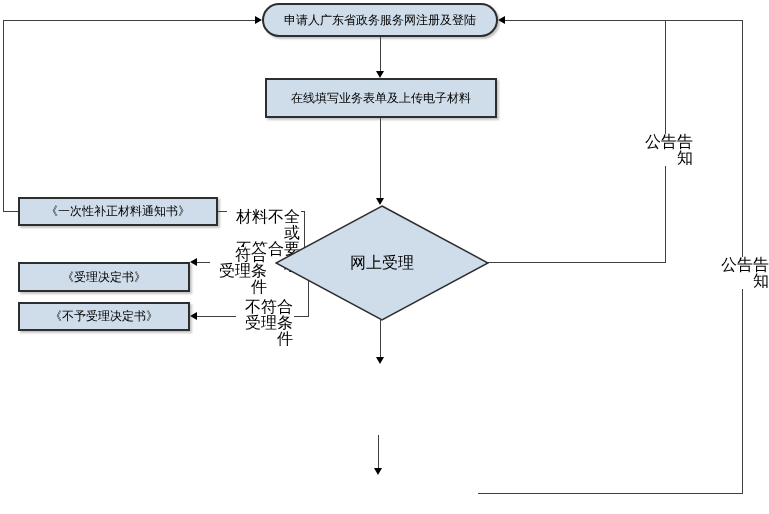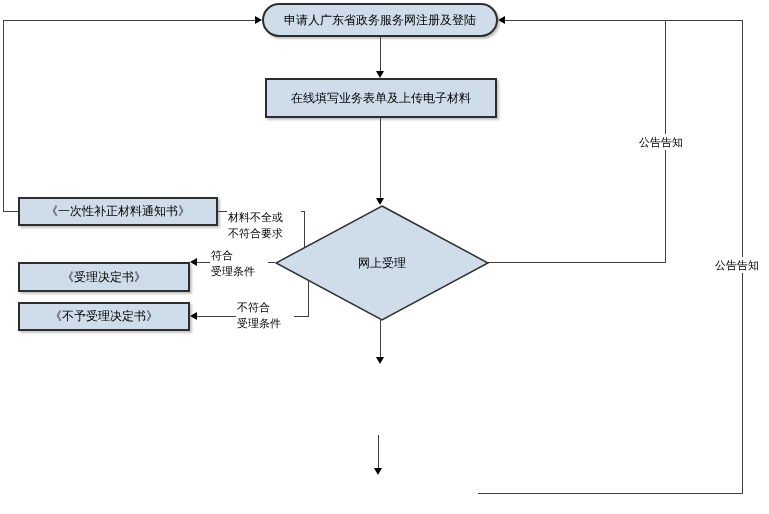--- a/index.html
+++ b/index.html
@@ -10,31 +10,31 @@
   .node{
     position:absolute;background:var(--node-fill,#cfdce9);
     border:2px solid var(--node-border,#2e2e2e);
     display:flex;align-items:center;justify-content:center;
     font-size:12px;text-align:center;box-sizing:border-box;z-index:3;
     box-shadow:2px 2px 2px rgba(90,90,90,0.35);
   }
   .stadium{border-radius:18px;}
   .line{position:absolute;background:var(--connector,#404040);z-index:1;}
   .elabel{
-    position:absolute;background:#fff;font-size:11px;line-height:16px;
-    text-align:left;white-space:pre-line;z-index:2;padding:0 1px;
+    position:absolute;background:#fff;font-size:16px;line-height:16px;
+    text-align:right;white-space:pre-line;z-index:2;padding:0 1px;
   }
   .arr{position:absolute;width:0;height:0;z-index:2;}
   .arr-down{border-left:4px solid transparent;border-right:4px solid transparent;border-top:7px solid #000;}
   .arr-left{border-top:4px solid transparent;border-bottom:4px solid transparent;border-right:7px solid #000;}
   .arr-right{border-top:4px solid transparent;border-bottom:4px solid transparent;border-left:7px solid #000;}
   .diamond-wrap{position:absolute;left:275px;top:205px;width:214px;height:116px;z-index:3;}
   .diamond-wrap svg{position:absolute;left:0;top:0;}
   .diamond-wrap polygon{fill:var(--node-fill,#cfdce9);stroke:var(--node-border,#2e2e2e);stroke-width:1.5;}
-  .diamond-label{position:absolute;inset:0;display:flex;align-items:center;justify-content:center;font-size:12px;}
+  .diamond-label{position:absolute;inset:0;display:flex;align-items:center;justify-content:center;font-size:16px;}
 
   
   #n-register{left:262px;top:3px;width:236px;height:34px;}
   #n-fillform{left:265px;top:78px;width:232px;height:40px;justify-content:center;}
   #n-correction{left:18px;top:197px;width:200px;height:29px;}
   #n-accept{left:18px;top:262px;width:172px;height:30px;}
   #n-reject{left:18px;top:302px;width:172px;height:29px;justify-content:center;}
   #n-approval{left:281px;top:364px;width:196px;height:71px;}
   #n-delivery{left:282px;top:475px;width:196px;height:36px;}
 

